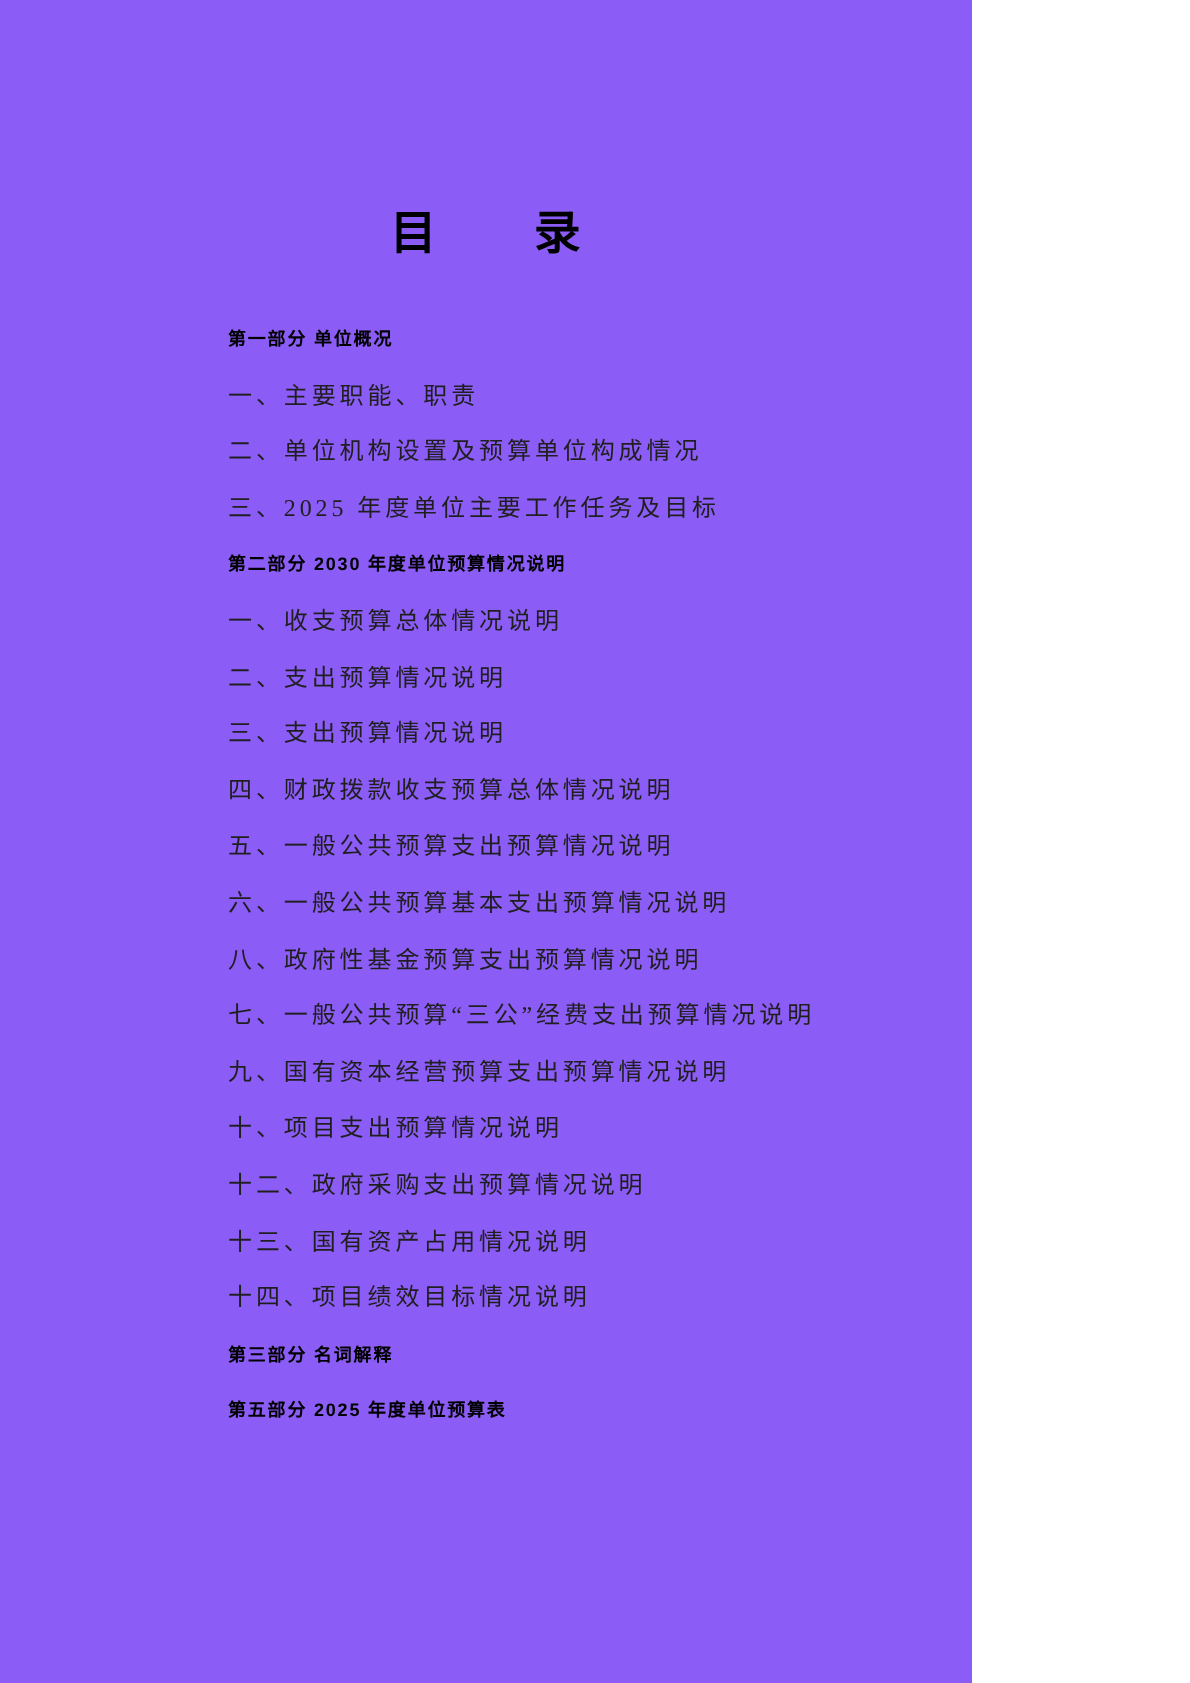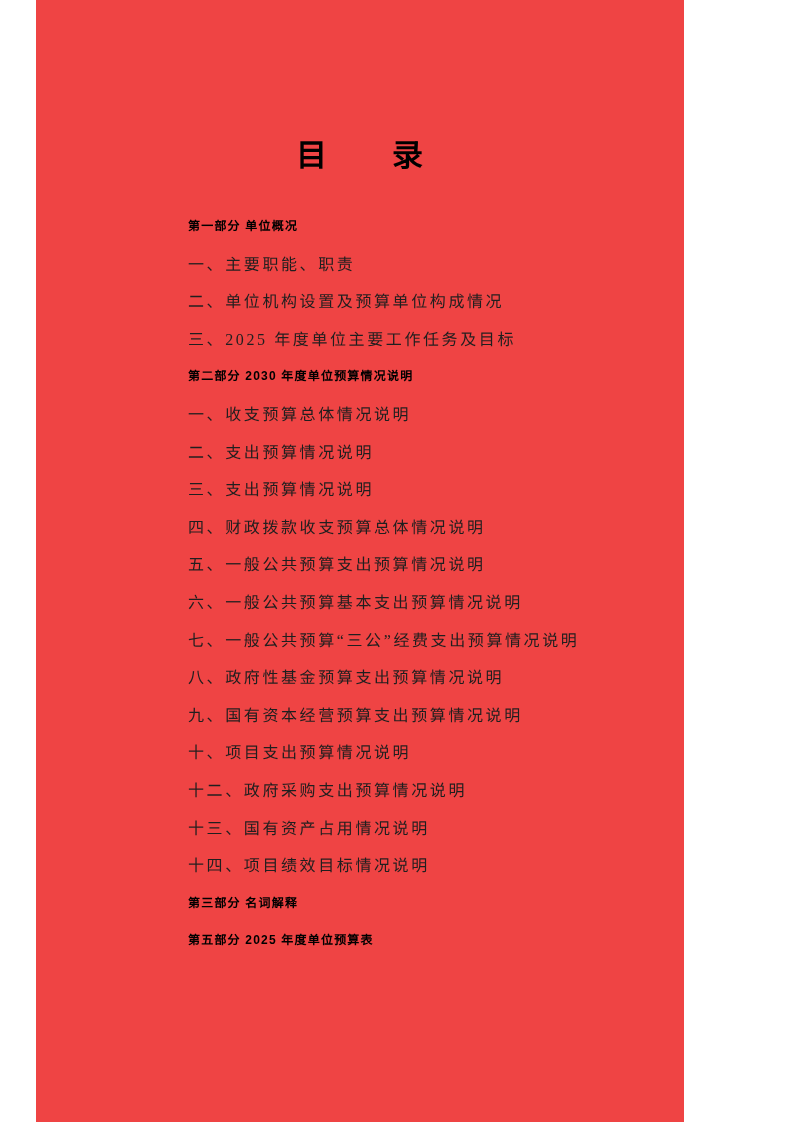--- a/index.html
+++ b/index.html
@@ -5,24 +5,23 @@
   * { margin: 0; padding: 0; box-sizing: border-box; }
 
   html, body {
     background: #ffffff;
   }
 
   .page {
     position: relative;
     width: 648px;
     height: 1122px;
-    background: #ef4444;
+    background: #8b5cf6;
     overflow: hidden;
     font-family: "Liberation Serif", "DejaVu Serif", serif;
-    margin-left: 36px;
   }
 
   .doc-title {
     position: absolute;
     top: 130px;
     left: 0;
     right: 0;
     text-align: center;
     font-family: "Liberation Serif", "DejaVu Serif", serif;
     font-weight: bold;
@@ -72,22 +71,22 @@
     <div class="toc-line item">一、主要职能、职责</div>
     <div class="toc-line item">二、单位机构设置及预算单位构成情况</div>
     <div class="toc-line item">三、2025 年度单位主要工作任务及目标</div>
     <div class="toc-line heading">第二部分 2030 年度单位预算情况说明</div>
     <div class="toc-line item">一、收支预算总体情况说明</div>
     <div class="toc-line item">二、支出预算情况说明</div>
     <div class="toc-line item">三、支出预算情况说明</div>
     <div class="toc-line item">四、财政拨款收支预算总体情况说明</div>
     <div class="toc-line item">五、一般公共预算支出预算情况说明</div>
     <div class="toc-line item">六、一般公共预算基本支出预算情况说明</div>
+    <div class="toc-line item">八、政府性基金预算支出预算情况说明</div>
     <div class="toc-line item">七、一般公共预算“三公”经费支出预算情况说明</div>
-    <div class="toc-line item">八、政府性基金预算支出预算情况说明</div>
     <div class="toc-line item">九、国有资本经营预算支出预算情况说明</div>
     <div class="toc-line item">十、项目支出预算情况说明</div>
     <div class="toc-line item">十二、政府采购支出预算情况说明</div>
     <div class="toc-line item">十三、国有资产占用情况说明</div>
     <div class="toc-line item">十四、项目绩效目标情况说明</div>
     <div class="toc-line heading">第三部分 名词解释</div>
     <div class="toc-line heading">第五部分 2025 年度单位预算表</div>
   </div>
 
 </div>

